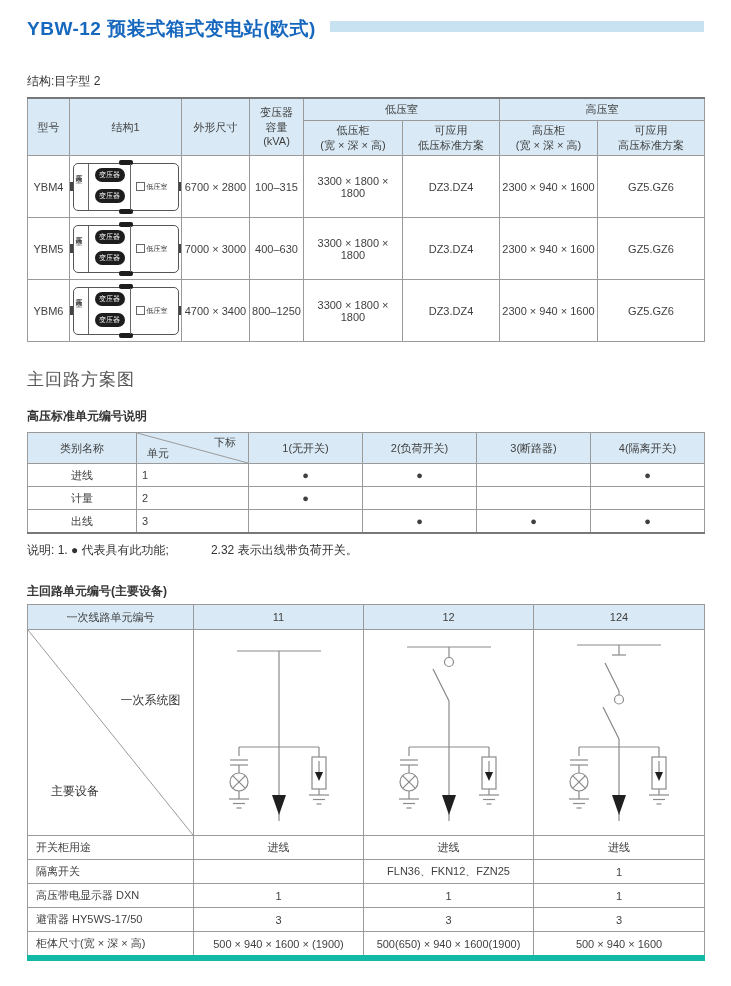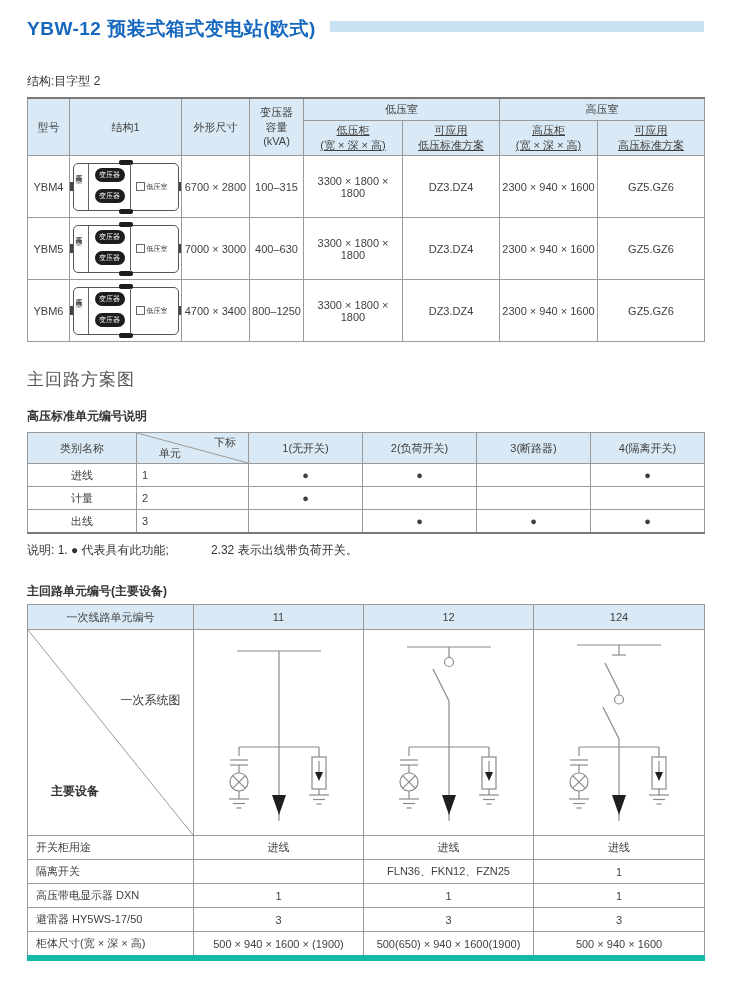--- a/index.html
+++ b/index.html
@@ -14,21 +14,21 @@
   .structure-note{margin-top:31px;font-size:12px;color:#333;}
 
   table{border-collapse:collapse;table-layout:fixed;width:677px;}
   th,td{border:1px solid #9a9a9a;font-weight:400;text-align:center;font-size:11px;color:#3f3f3f;padding:0 2px;overflow:hidden;}
   thead th{background:#D9EAF6;}
   .pre{white-space:pre-line;line-height:1.35;}
 
   
   .t1{margin-top:7px;border-top:2px solid #787878;}
   .t1 thead tr.tier1 th{height:21px;}
-  .t1 thead tr.tier2 th{height:34px;text-decoration:underline;}
+  .t1 thead tr.tier2 th{height:34px;}
   .t1 tbody td{height:61px;margin-left:44px;}
 
   
   .mini{position:relative;width:104px;height:46px;border:1.4px solid #555;border-radius:5px;margin:0 auto;background:#fff;}
   .mini .vline{position:absolute;top:0;bottom:0;width:0;border-left:1px solid #666;}
   .mini .v1{left:14px;} .mini .v2{left:56px;}
   .mini .vtext{position:absolute;left:2px;top:5px;writing-mode:vertical-rl;font-size:7px;color:#333;letter-spacing:1px;line-height:1;}
   .mini .pill{position:absolute;left:21px;width:30px;height:14px;background:#1d1d1d;border-radius:7px;color:#fff;font-size:7px;display:flex;align-items:center;justify-content:center;line-height:1;}
   .mini .p1{top:4px;} .mini .p2{top:25px;}
   .mini .bump{position:absolute;left:45px;width:14px;height:5px;background:#1d1d1d;border-radius:2px;}
@@ -42,35 +42,35 @@
   .h2{margin-top:26px;font-size:17px;color:#555;font-weight:400;letter-spacing:1px;}
   .sub{margin-top:17px;font-size:12px;color:#333;font-weight:bold;}
 
   
   .t2{margin-top:7px;border-top:1.5px solid #787878;border-bottom:2px solid #787878;border-radius:14px;}
   .t2 thead th{height:30px;}
   .t2 tbody td{height:22px;}
   .diag-cell{position:relative;padding:0;}
   .diag-cell svg{position:absolute;inset:0;width:100%;height:100%;}
   .diag-top{position:absolute;top:2px;right:12px;font-size:11px;}
-  .diag-bottom{position:absolute;bottom:2px;left:10px;font-size:11px;margin-left:12px;}
+  .diag-bottom{position:absolute;bottom:2px;left:10px;font-size:11px;}
   .unit-cell{text-align:left;padding-left:5px;}
   .note-row{margin-top:8px;font-size:12px;color:#333;}
   .note-row .n2{margin-left:42px;}
 
   
   .t3{margin-top:4px;border-top:1.5px solid #787878;border-bottom:6px solid #14b8a6;}
   .t3 thead th{height:24px;}
   .t3 td.diagram-row{height:205px;vertical-align:middle;padding:0;}
   .t3 tbody tr.datarow td{height:23px;}
   .t3 td.rowlabel{text-align:left;padding-left:8px;}
   .corner{position:relative;padding:0;}
   .corner svg{position:absolute;inset:0;width:100%;height:100%;}
   .lbl-sys{position:absolute;top:30%;left:56%;font-size:12px;color:#333;white-space:nowrap;}
-  .lbl-eq{position:absolute;bottom:17%;left:14%;font-size:12px;color:#333;white-space:nowrap;font-weight:bold;}
+  .lbl-eq{position:absolute;bottom:17%;left:14%;font-size:12px;color:#333;white-space:nowrap;}
   .circ{display:block;margin:0 auto;}
 </style>
 </head>
 <body>
 
 <div class="page">
 
   <div class="title-row">
     <h1 class="title">YBW-12 预装式箱式变电站(欧式)</h1>
     <div class="title-band"></div>

